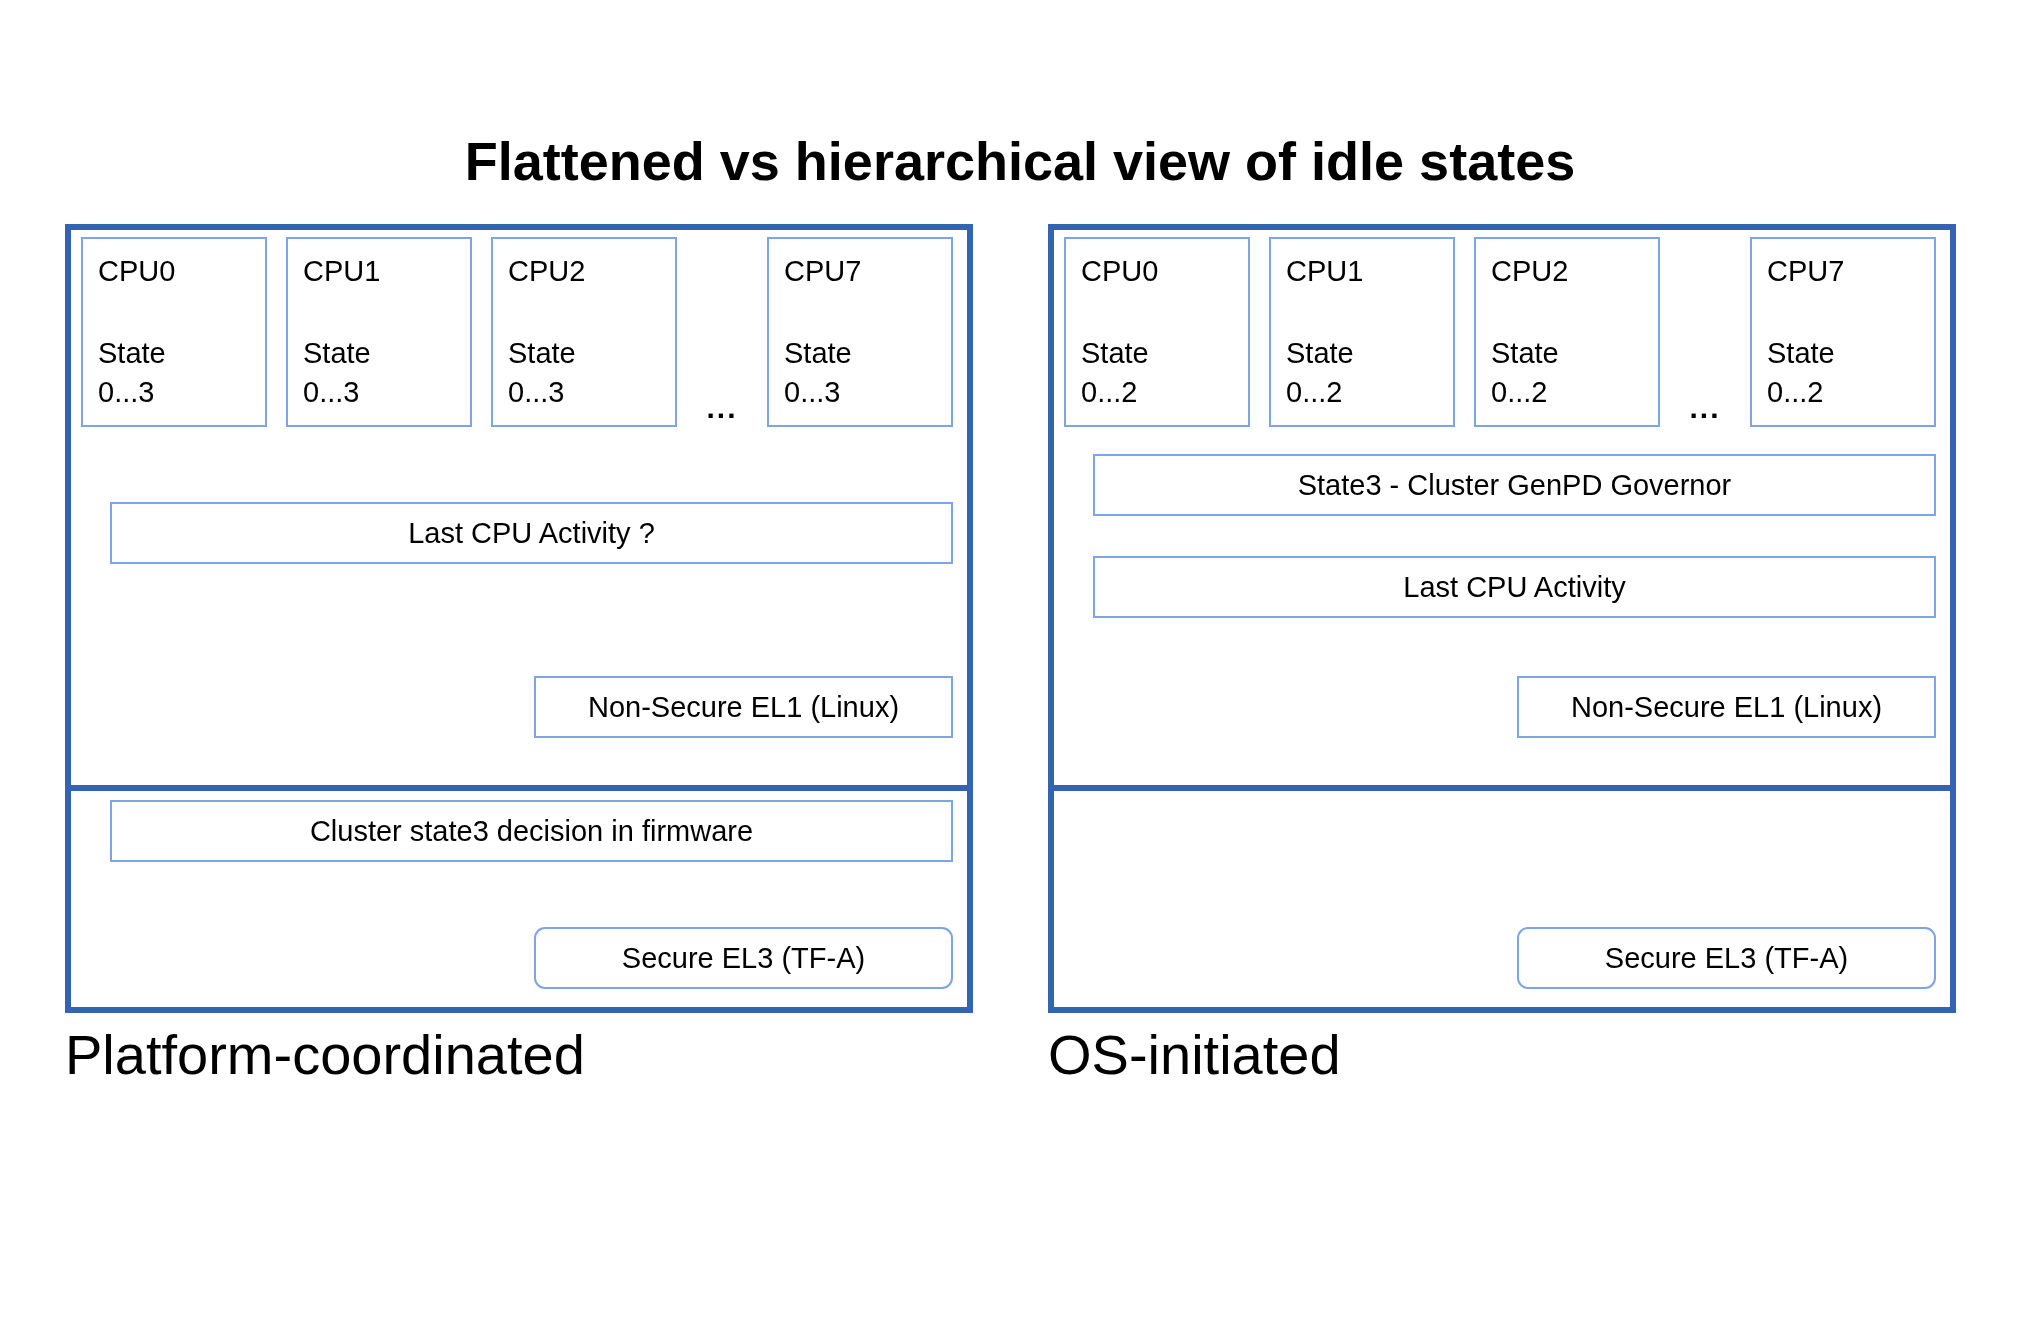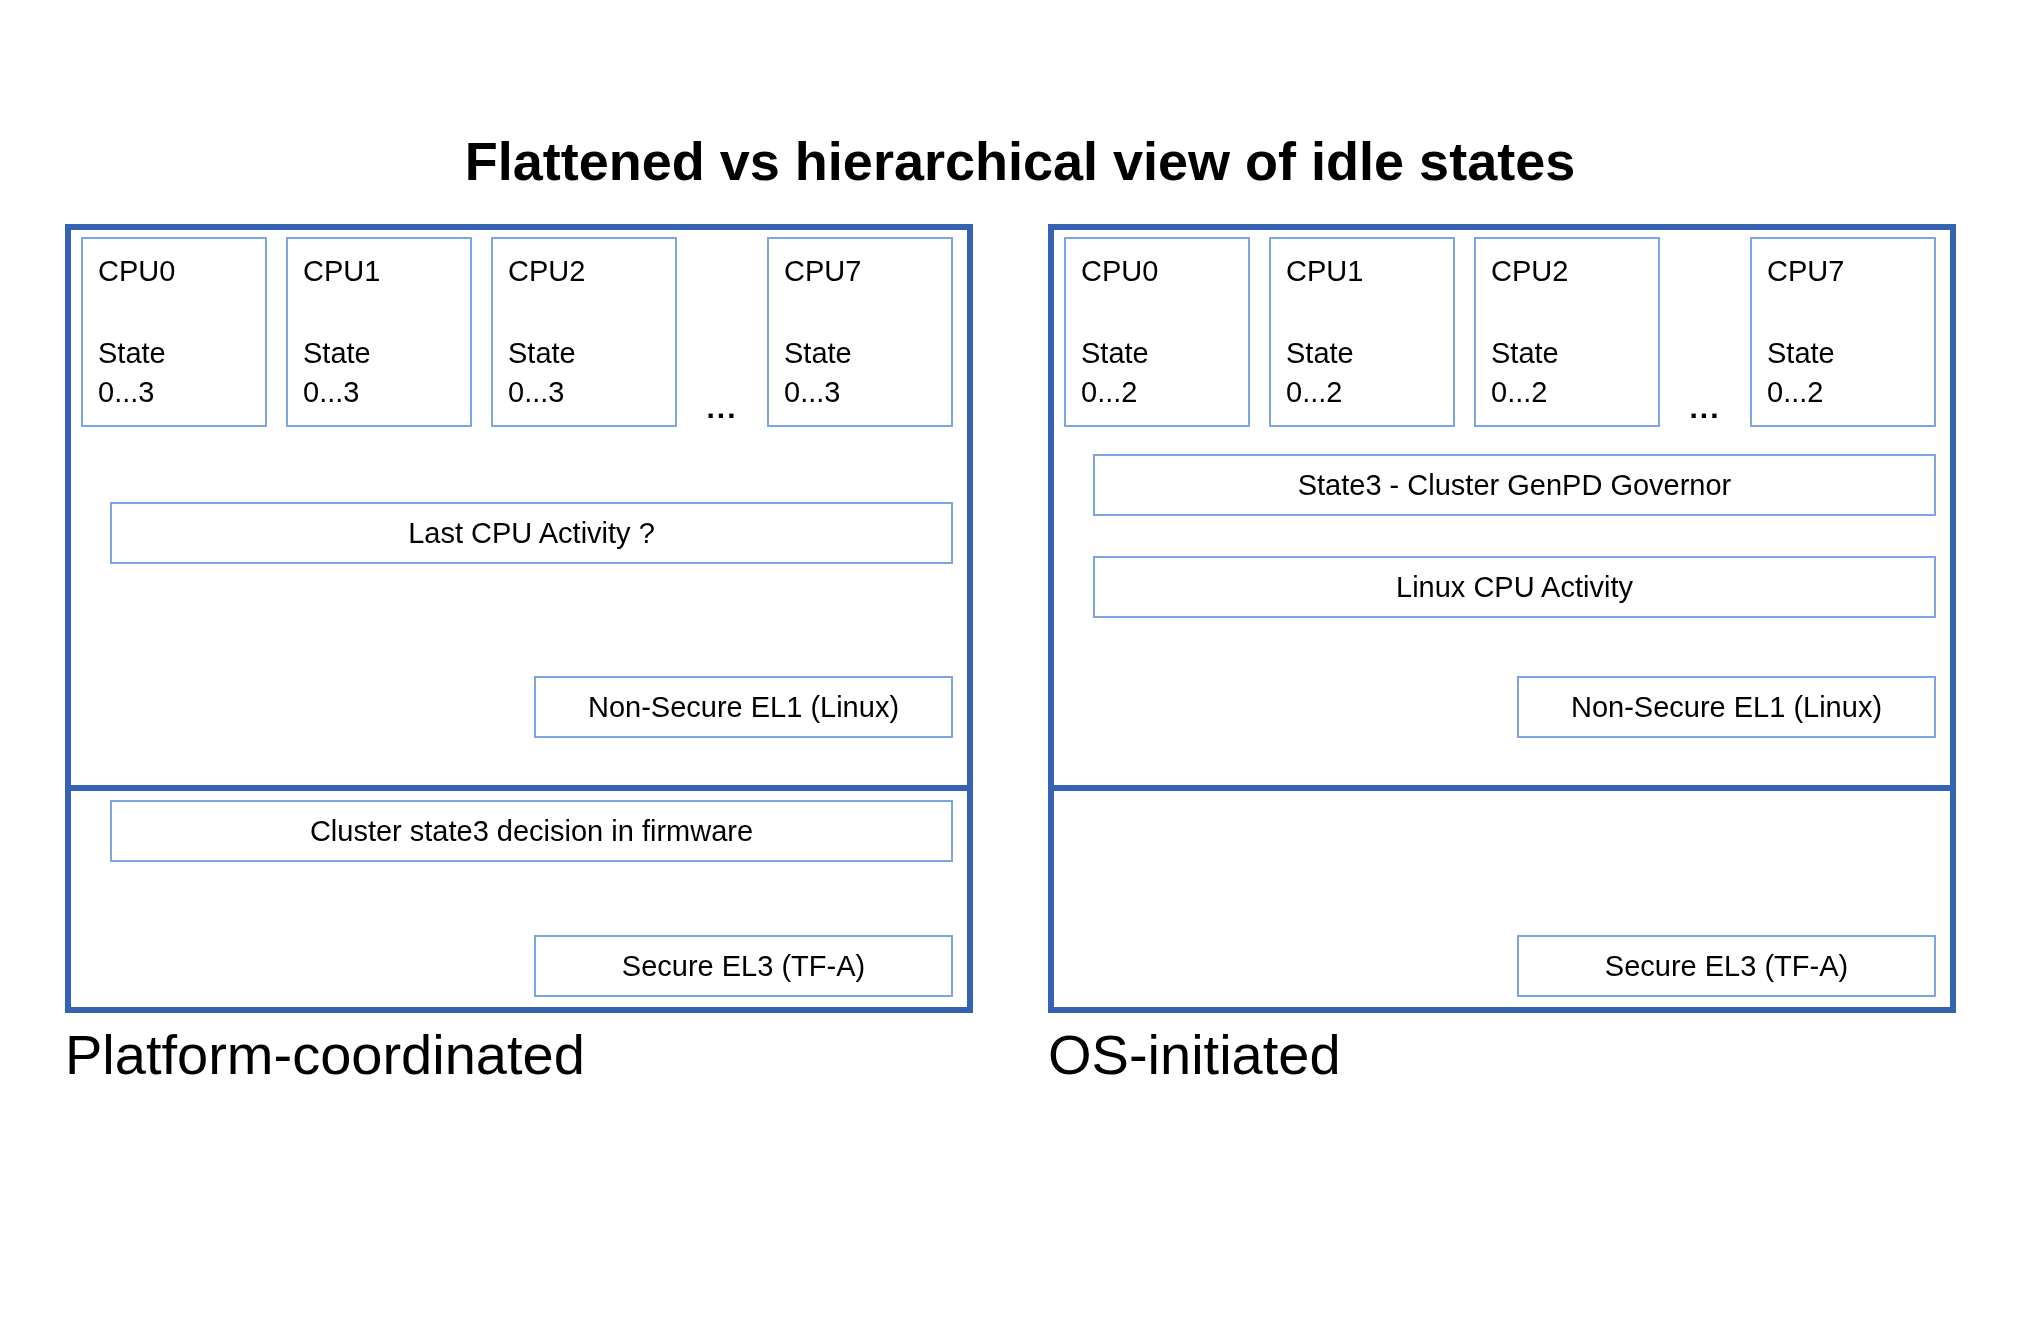--- a/index.html
+++ b/index.html
@@ -85,21 +85,21 @@
     text-align:center;
   }
   .wide-box{left:10px;right:14px;margin-left:29px;}
   .corner-box{left:463px;right:14px;}
 
   .row-l1{top:272px;}        
   .row-r1{top:224px;}        
   .row-r2{top:326px;}        
   .corner-top{top:446px;}    
   .row-b1{top:9px;}          
-  .corner-bottom{top:144px;} 
+  .corner-bottom{top:136px;border-radius:11px;} 
 
   .panel-caption{
     position:absolute;
     top:1022px;
     width:908px;
     text-align:left;
     font-size:56px;
     font-weight:400;
     color:var(--text);
   }
@@ -156,21 +156,21 @@
         <span>CPU2</span>
         <span class="cpu-state"><span>State</span><br><span>0...2</span></span>
       </div>
       <div class="ellipsis">...</div>
       <div class="cpu-box">
         <span>CPU7</span>
         <span class="cpu-state"><span>State</span><br><span>0...2</span></span>
       </div>
     </div>
     <div class="wide-box row-r1">State3 - Cluster GenPD Governor</div>
-    <div class="wide-box row-r2">Linux CPU Activity</div>
+    <div class="wide-box row-r2">Last CPU Activity</div>
     <div class="corner-box corner-top">Non-Secure EL1 (Linux)</div>
   </div>
 
   <div class="panel bottom right">
     <div class="corner-box corner-bottom">Secure EL3 (TF-A)</div>
   </div>
 
   <div class="panel-caption caption-left">Platform-coordinated</div>
   <div class="panel-caption caption-right">OS-initiated</div>
 

